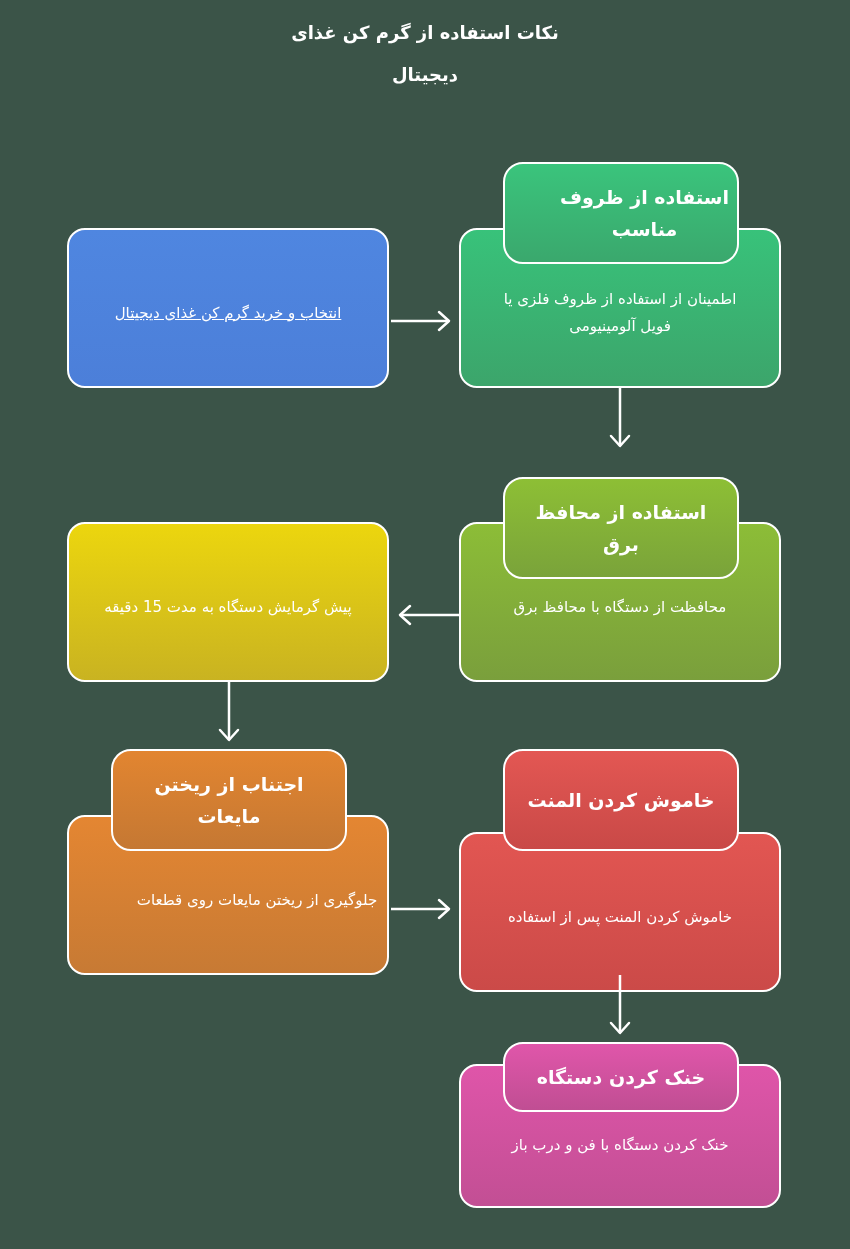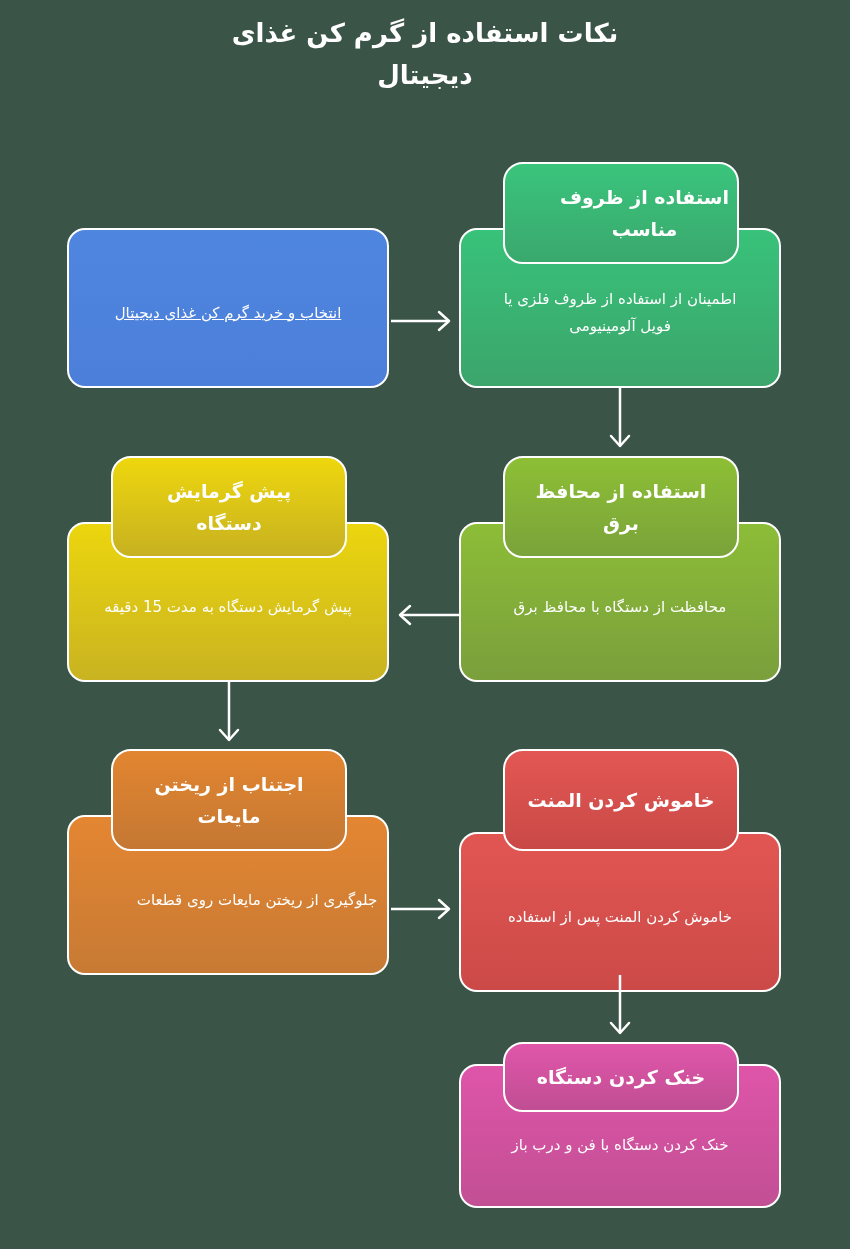--- a/index.html
+++ b/index.html
@@ -14,21 +14,21 @@
       overflow: hidden;
       font-family: "DejaVu Sans", sans-serif;
       color: #ffffff;
     }
     .title {
       position: absolute;
       left: 0;
       top: 12px;
       width: 850px;
       text-align: center;
-      font-size: 26px;
+      font-size: 18px;
       font-weight: bold;
       line-height: 42px;
       direction: rtl;
     }
     .step {
       position: absolute;
       width: 326px;
     }
     .body-box {
       position: absolute;
@@ -71,21 +71,21 @@
       width: 190px;
     }
     .arrow {
       position: absolute;
     }
     .c-blue .body-box { background: linear-gradient(180deg, #4f86e0 0%, #4c7fd9 100%); }
     .c-blue .head-box { background: linear-gradient(180deg, #5089e3 0%, #4a7ed6 100%); }
     .c-green .body-box { background: linear-gradient(180deg, #38c27a 0%, #3ca56b 100%); }
     .c-green .head-box { background: linear-gradient(180deg, #3ac47c 0%, #3aa86d 100%); padding-left: 47px; }
     .c-lime .body-box { background: linear-gradient(180deg, #8cbd37 0%, #7a9f3c 100%); }
-    .c-lime .head-box { background: linear-gradient(180deg, #8dbf35 0%, #7aa33a 100%); }
+    .c-lime .head-box { background: linear-gradient(180deg, #8dbf35 0%, #7aa33a 100%); margin-top: 21px; }
     .c-yellow .body-box { background: linear-gradient(180deg, #ecd60e 0%, #c9b321 100%); }
     .c-yellow .head-box { background: linear-gradient(180deg, #eed70d 0%, #c7b121 100%); }
     .c-orange .body-box { background: linear-gradient(180deg, #e48632 0%, #c77a34 100%); }
     .c-orange .head-box { background: linear-gradient(180deg, #e28530 0%, #c57833 100%); }
     .c-red .body-box { background: linear-gradient(180deg, #e25652 0%, #cb4a48 100%); }
     .c-red .head-box { background: linear-gradient(180deg, #e35753 0%, #c94947 100%); }
     .c-pink .body-box { background: linear-gradient(180deg, #df55a9 0%, #c24f94 100%); }
     .c-pink .head-box { background: linear-gradient(180deg, #e056aa 0%, #c04e93 100%); }
   </style>
 </head>
@@ -114,23 +114,20 @@
 <div class="step c-lime" style="left:459px; top:456px; height:228px;">
   <div class="head-box" style="top:0; height:102px;">
     <div class="head-text">استفاده از محافظ برق</div>
   </div>
   <div class="body-box" style="top:66px;">
     <div class="body-text">محافظت از دستگاه با محافظ برق</div>
   </div>
 </div>
 
 <div class="step c-yellow" style="left:67px; top:456px; height:228px;">
-  <div class="head-box" style="top:0; height:102px;">
-    <div class="head-text">پیش گرمایش دستگاه</div>
-  </div>
   <div class="body-box" style="top:66px;">
     <div class="body-text">پیش گرمایش دستگاه به مدت 15 دقیقه</div>
   </div>
 </div>
 
 <div class="step c-orange" style="left:67px; top:749px; height:228px;">
   <div class="head-box" style="top:0; height:102px;">
     <div class="head-text">اجتناب از ریختن مایعات</div>
   </div>
   <div class="body-box" style="top:66px;justify-content:flex-end;">

